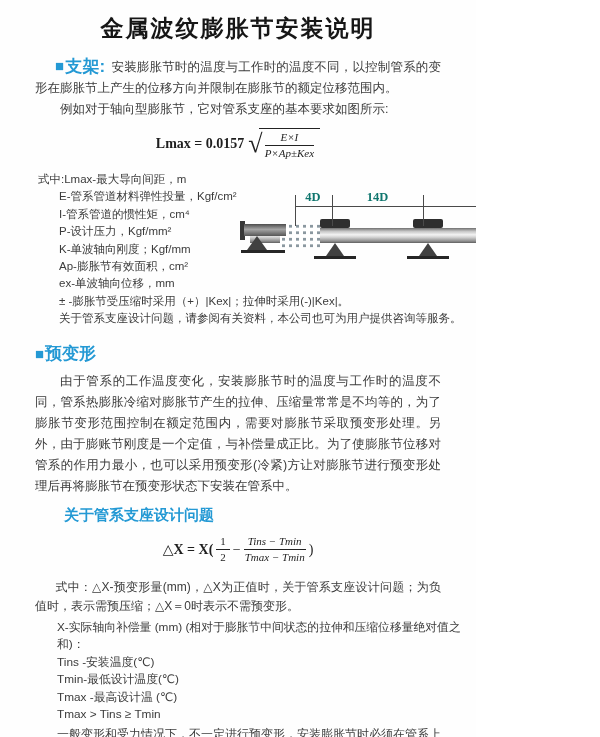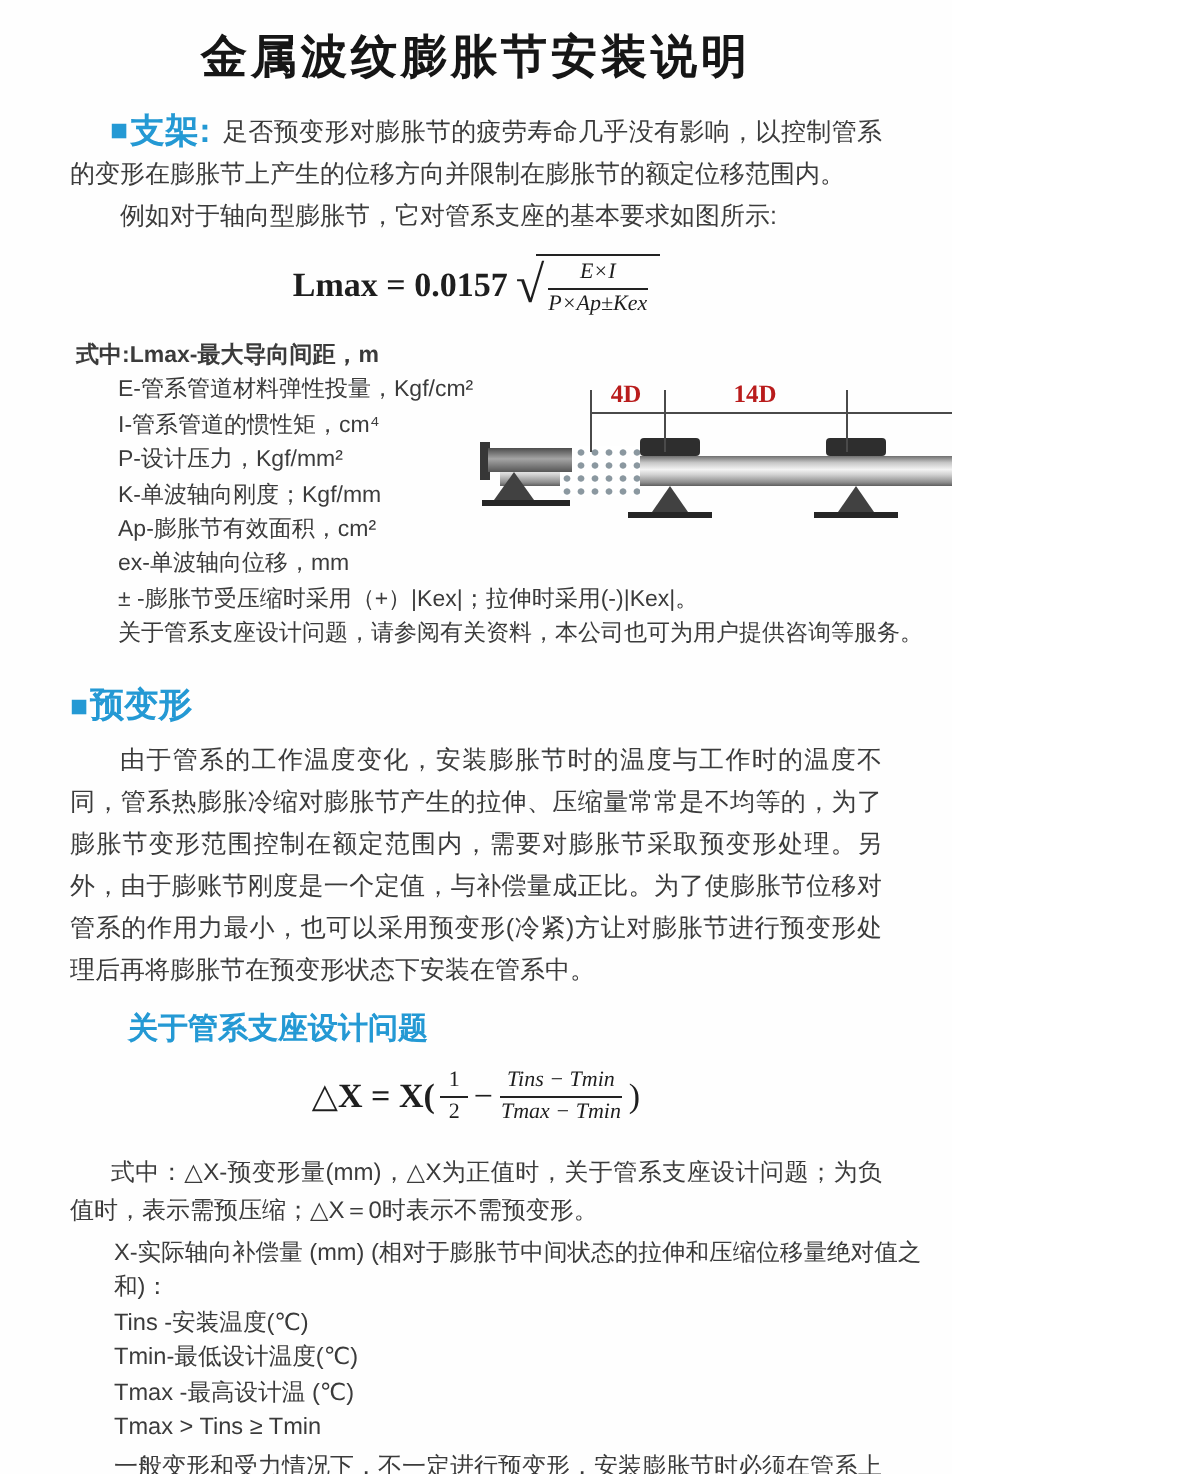--- a/index.html
+++ b/index.html
@@ -68,32 +68,32 @@
     text-align:center;
     font-size:11px;
     line-height:13px;
     margin:0 3px;
   }
   .frac .num { display:block; border-bottom:1px solid #222; padding:0 4px 1px 4px; }
   .frac .den { display:block; padding-top:1px; }
   .frac.italic { font-style:italic; }
   .rad-sign { font-size:26px; font-weight:400; vertical-align:middle; margin-left:4px; }
   .radicand { display:inline-block; vertical-align:middle; border-top:1.5px solid #222; margin-left:-4px; padding:2px 3px 0 3px; }
-  .f-main { font-size:17px; vertical-align:middle; }
+  .f-main { font-size:14px; vertical-align:middle; }
   .formula-2 { margin-top:10px; height:34px; }
 
   
   .defs {
     margin:7px 0 0 38px;
     font-size:11.5px;
     line-height:17.4px;
     color:#3b3b3b;
   }
   .defs .def-line { padding-left:21px; }
-  .defs .def-line:first-child { padding-left:0;font-weight:bold; }
+  .defs .def-line:first-child { padding-left:0; }
 
   .defs2 {
     margin:3px 0 0 57px;
     font-size:11.8px;
     line-height:17.5px;
     color:#3b3b3b;
   }
   .closing-line { margin:1px 35px 0 57px; font-size:12px; line-height:18px; }
 
   .explain-para {
@@ -115,21 +115,21 @@
     background-color:#ffffff;
     background-image:radial-gradient(#8b98a0 1.5px, rgba(255,255,255,0) 1.9px);
     background-size:7px 6.5px;
   }
   .dim-line { position:absolute; left:47px; top:13px; width:242px; height:1px; background:#4a4a4a; }
   .tick { position:absolute; top:2px; width:1px; height:31px; background:#4a4a4a; }
   .tick.t0 { left:47px; } .tick.t1 { left:84px; } .tick.t2 { left:175px; } .tick.t3 { left:289px; }
   .dim-label {
     position:absolute; top:-3px; text-align:center;
     font-family:"Liberation Serif","DejaVu Serif",serif;
-    font-weight:700; font-size:12.5px; color:#b91c1c;
+    font-weight:700; font-size:12.5px; color:#0f766e;
   }
   .dim-label.l0 { left:45px; width:40px; }
   .dim-label.l1 { left:84px; width:91px; }
   .dim-label.l2 { left:175px; width:114px;text-align:right; }
 
   .gsupport { position:absolute; top:26px; width:44px; height:40px; }
   .gsupport.s1 { left:65px; } .gsupport.s2 { left:158px; } .gsupport.s3 { left:272px; }
   .clamp { width:30px; height:9px; background:#2e2e2e; border-radius:2px; margin:0 auto; }
   .ped { width:15px; height:0; border-left:9px solid transparent; border-right:9px solid transparent;
          border-bottom:13px solid #414141; margin:15px auto 0 auto; }
@@ -145,21 +145,21 @@
   .abase{ position:absolute; left:1px; top:29px; width:44px; height:3px; background:#262626; }
 </style>
 </head>
 <body>
 
 <div class="page">
 
   <div class="title">金属波纹膨胀节安装说明</div>
 
   <p class="para indent1">
-    <span class="marker">■</span><span class="sec-heading-inline">支架:</span><span>足否预变形对膨胀节的疲劳寿命几乎没有影响，以控制管系的变形在膨胀节上产生的位移方向并限制在膨胀节的额定位移范围内。</span>
+    <span class="marker">■</span><span class="sec-heading-inline">支架:</span><span>安装膨胀节时的温度与工作时的温度不同，以控制管系的变形在膨胀节上产生的位移方向并限制在膨胀节的额定位移范围内。</span>
   </p>
   <p class="para indent2">例如对于轴向型膨胀节，它对管系支座的基本要求如图所示:</p>
 
   <div class="formula formula-1">
     <span class="f-main bold">Lmax = 0.0157</span><span class="rad-sign">√</span><span class="radicand"><span class="frac italic"><span class="num">E×I</span><span class="den">P×Ap±Kex</span></span></span>
   </div>
 
   <div class="defs">
     <div class="def-line">式中:Lmax-最大导向间距，m</div>
     <div class="def-line">E-管系管道材料弹性投量，Kgf/cm²</div>

